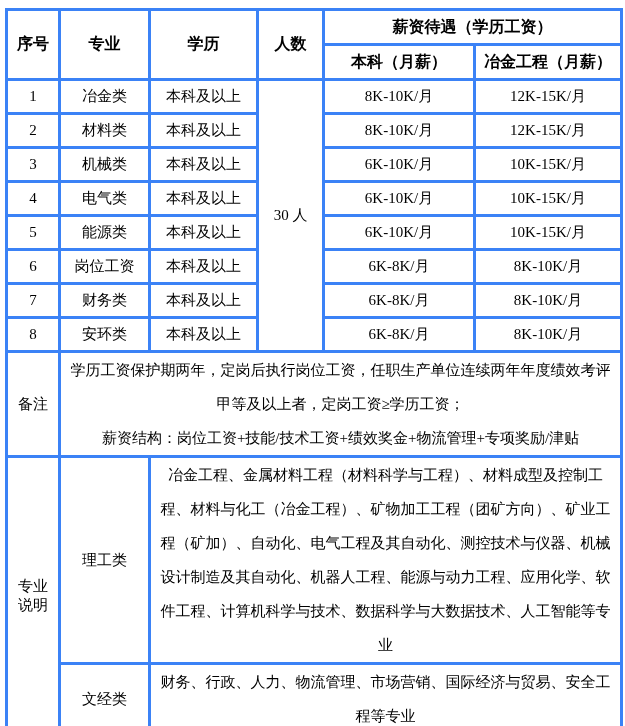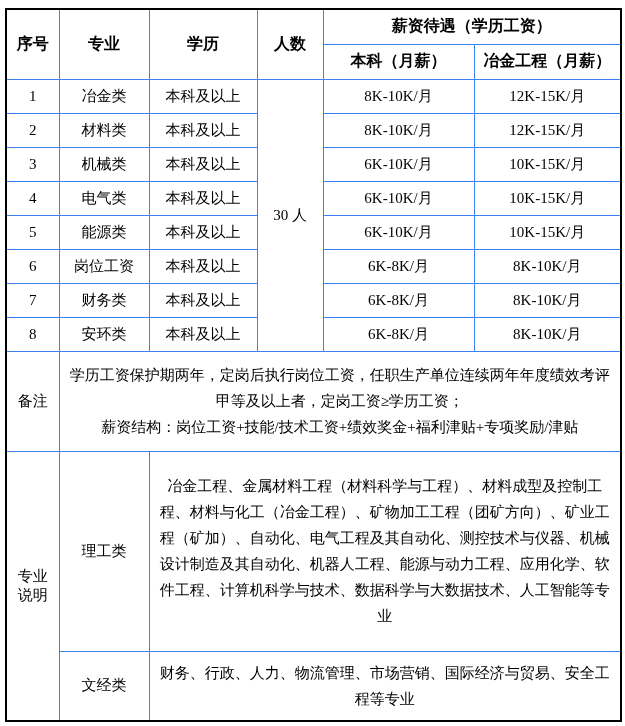--- a/index.html
+++ b/index.html
@@ -16,21 +16,21 @@
     box-sizing: border-box;
     padding: 8px 5px 4px 5px;
   }
   table.recruit {
     width: 615px;
     border-collapse: collapse;
     table-layout: fixed;
     border: 2px solid #000000;
   }
   table.recruit td, table.recruit th {
-    border: 1px solid #3b82f6;
+    border: 3px solid #3b82f6;
     text-align: center;
     vertical-align: middle;
     padding: 0 4px;
     font-size: 15px;
     font-weight: normal;
     box-sizing: border-box;
     overflow: hidden;
     margin-top: 22px;
   }
   table.recruit th.hdr {
@@ -43,21 +43,21 @@
   tr.remarks-row { height: 100px; }
   tr.science-row { height: 200px; }
   tr.liberal-row { height: 70px; }
   td.long-text {
     text-align: justify;
     text-justify: inter-ideograph;
     padding: 0 8px;
   }
   td.long-text p {
     margin: 0;
-    line-height: 26px;
+    line-height: 34px;
     font-size: 15px;
   }
   .nowrap { white-space: nowrap; }
 </style>
 </head>
 <body>
 
 <div class="page">
   <table class="recruit">
     <colgroup>
@@ -136,21 +136,21 @@
         <td class="nowrap">安环类</td>
         <td class="nowrap">本科及以上</td>
         <td class="nowrap">6K-8K/月</td>
         <td class="nowrap">8K-10K/月</td>
       </tr>
 
       <tr class="remarks-row">
         <td>备注</td>
         <td class="long-text" colspan="5">
           <p>学历工资保护期两年，定岗后执行岗位工资，任职生产单位连续两年年度绩效考评甲等及以上者，定岗工资≥学历工资；</p>
-          <p>薪资结构：岗位工资+技能/技术工资+绩效奖金+福利津贴+专项奖励/津贴</p>
+          <p>薪资结构：岗位工资+技能/技术工资+绩效奖金+物流管理+专项奖励/津贴</p>
         </td>
       </tr>
 
       <tr class="science-row">
         <td rowspan="2">专业说明</td>
         <td>理工类</td>
         <td class="long-text" colspan="4">
           <p>冶金工程、金属材料工程（材料科学与工程）、材料成型及控制工程、材料与化工（冶金工程）、矿物加工工程（团矿方向）、矿业工程（矿加）、自动化、电气工程及其自动化、测控技术与仪器、机械设计制造及其自动化、机器人工程、能源与动力工程、应用化学、软件工程、计算机科学与技术、数据科学与大数据技术、人工智能等专业</p>
         </td>
       </tr>

